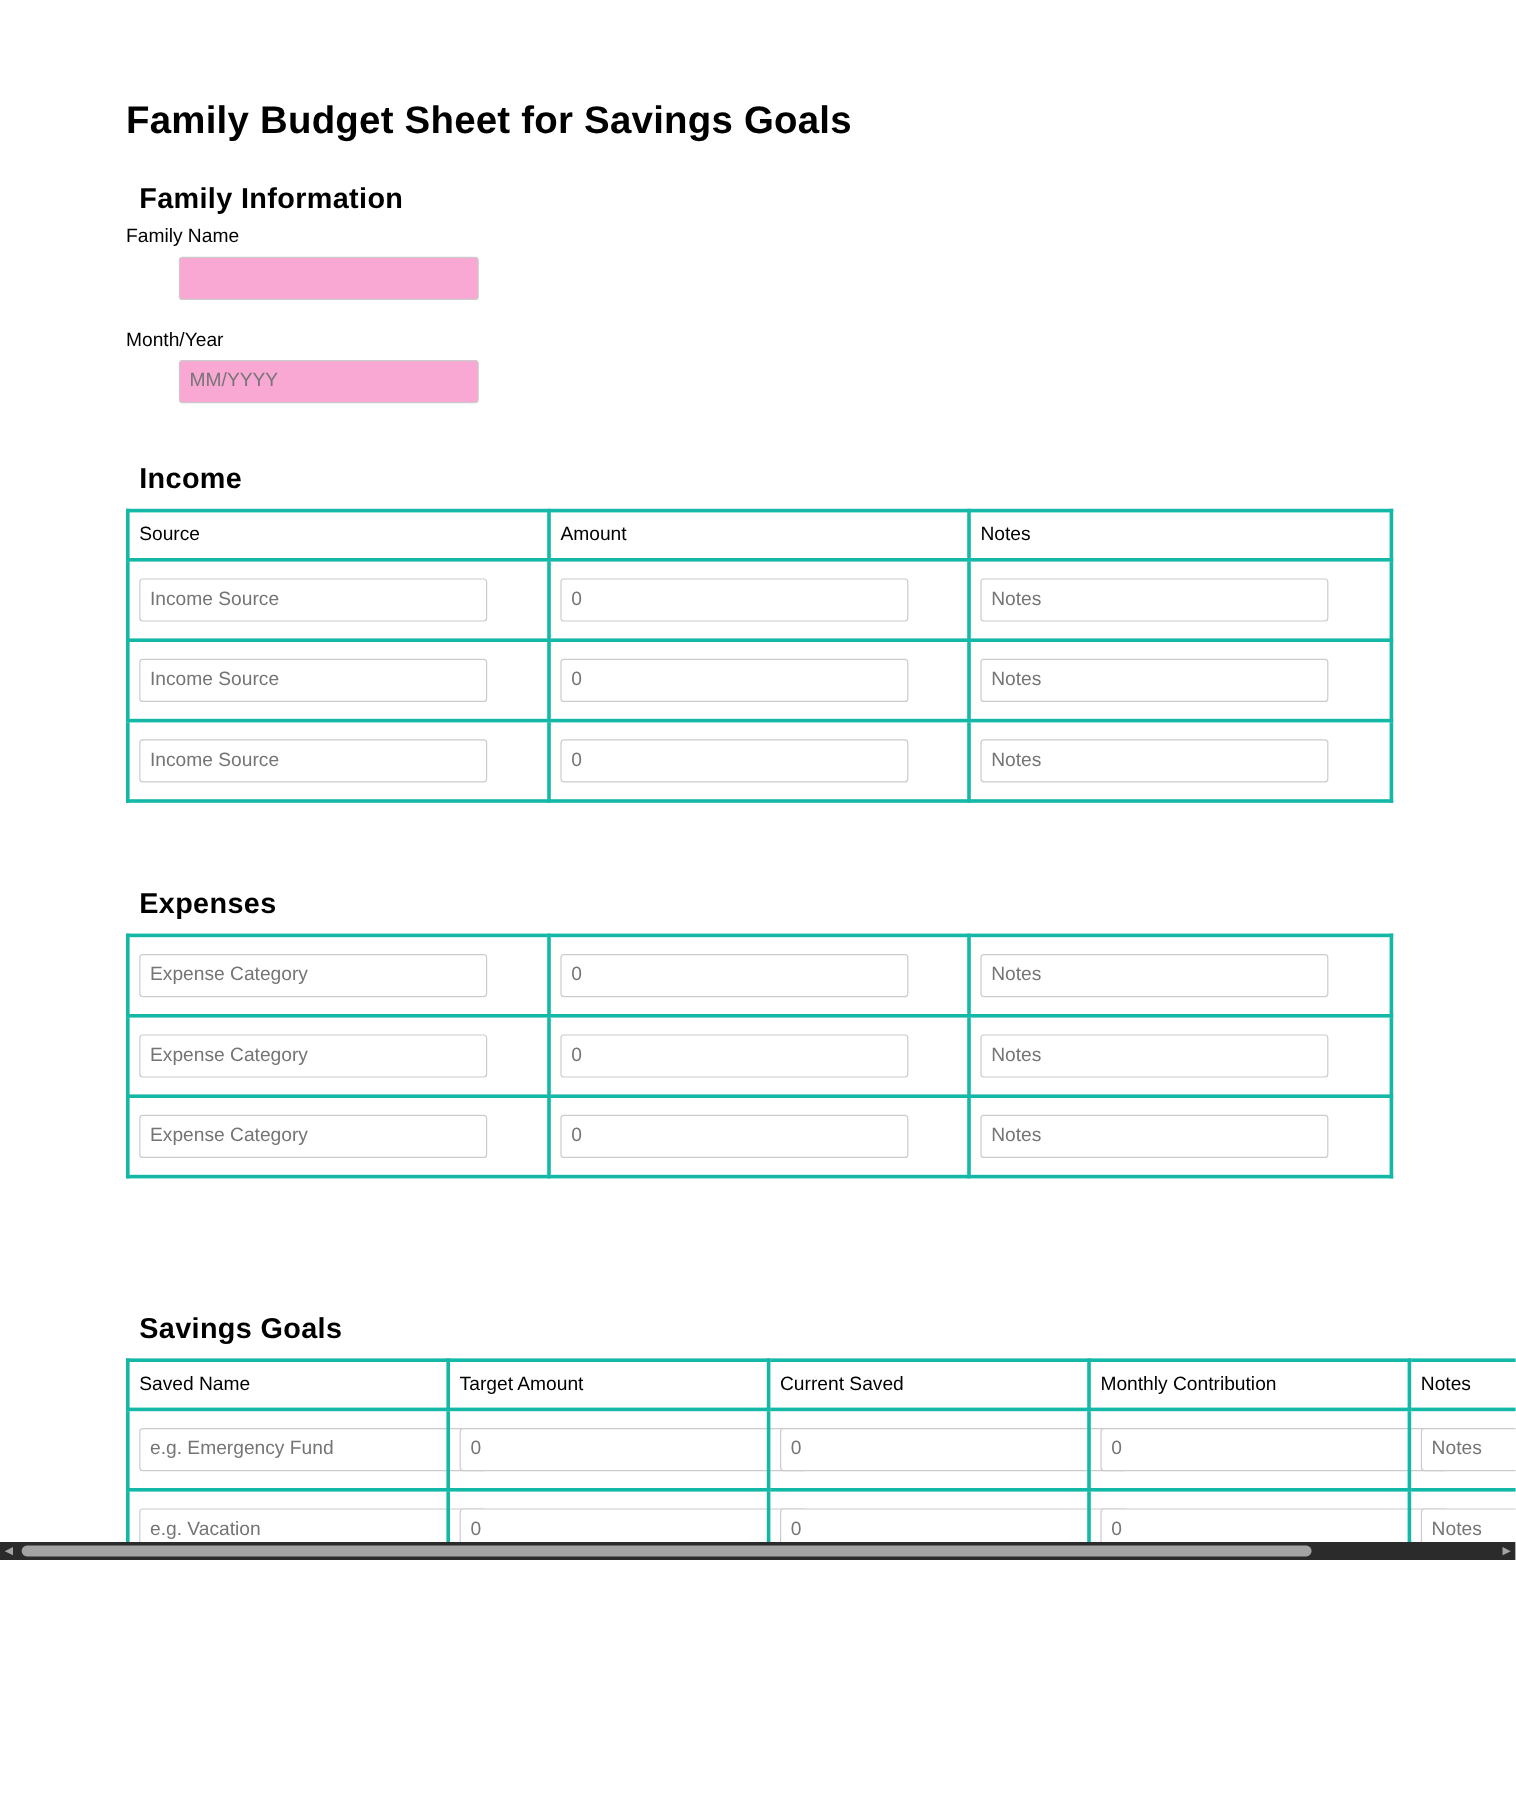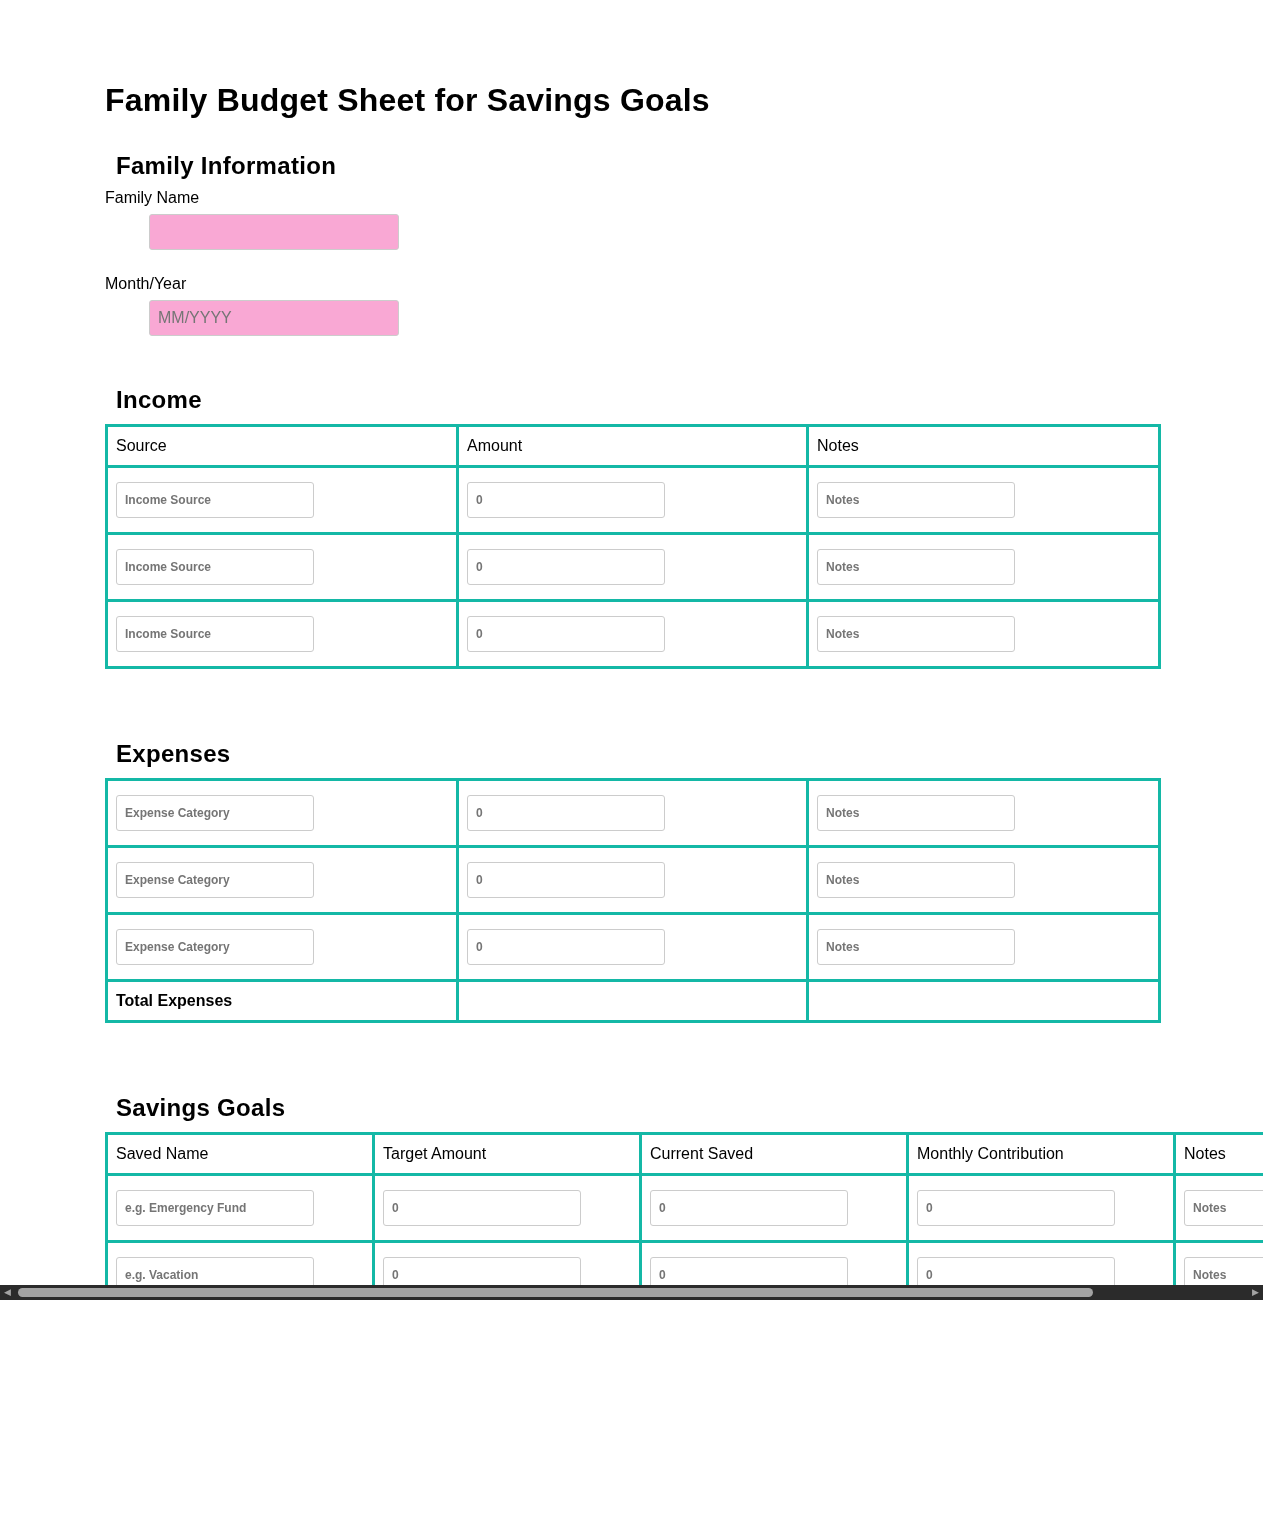--- a/index.html
+++ b/index.html
@@ -12,22 +12,22 @@
   .label { position: absolute; left: 0; font-size: 16px; }
   .field { position: absolute; left: 0; width: 250px; height: 36px; box-sizing: border-box;
            border: 1px solid #ccc; border-radius: 3px; padding: 0 8px; font-size: 16px;
            font-family: Liberation Sans, sans-serif; background: #f9a8d4; margin-left: 44px; }
   .field::placeholder { color: #757575; }
   table { border-collapse: collapse; position: absolute; left: 0; table-layout: fixed; }
   td, th { border: 3px solid #14b8a6; text-align: left; font-weight: normal; font-size: 16px; padding: 0 8px; vertical-align: middle; }
   th { height: 38px; }
   td.incell { height: 64px; }
   td.total { height: 38px; font-weight: bold; }
-  td input { width: 198px; height: 36px; box-sizing: border-box; border: 1px solid #ccc; border-radius: 3px;
-             padding: 0 8px; font-size: 12px; font-family: "Liberation Sans", sans-serif; display: block; font-weight: bold; }
+  td input { width: 290px; height: 36px; box-sizing: border-box; border: 1px solid #ccc; border-radius: 3px;
+             padding: 0 8px; font-size: 16px; font-family: "Liberation Sans", sans-serif; display: block; }
   td input::placeholder { color: #757575; }
   .scrollbar { position: absolute; left: 0; top: 1285px; width: 1263px; height: 15px; background: #2b2b2b; }
   .sb-left, .sb-right { position: absolute; top: 0; width: 15px; height: 15px; color: #a3a3a3; font-size: 9px; line-height: 15px; text-align: center; }
   .sb-left { left: 0; } .sb-right { right: 0; }
   .sb-thumb { position: absolute; left: 18px; top: 3px; width: 1075px; height: 9px; background: #a3a3a3; border-radius: 5px; }
 </style>
 </head>
 <body>
 
 <div class="viewport">
@@ -123,25 +123,20 @@
         <td class="incell">
               <input placeholder="Expense Category" style="">
             </td>
         <td class="incell">
               <input placeholder="0" style="">
             </td>
         <td class="incell">
               <input placeholder="Notes" style="">
             </td>
       </tr>
-      <tr>
-        <td class="total">Total Expenses</td>
-        <td class="total"></td>
-        <td class="total"></td>
-      </tr>
     </tbody>
       </table>
 
     <h2 style="top:1083px">Savings Goals</h2>
   </div>
 
   <table style="top:1132px; left:105px; width:1335px">
     <colgroup>
         <col style="width:267px">
         <col style="width:267px">

